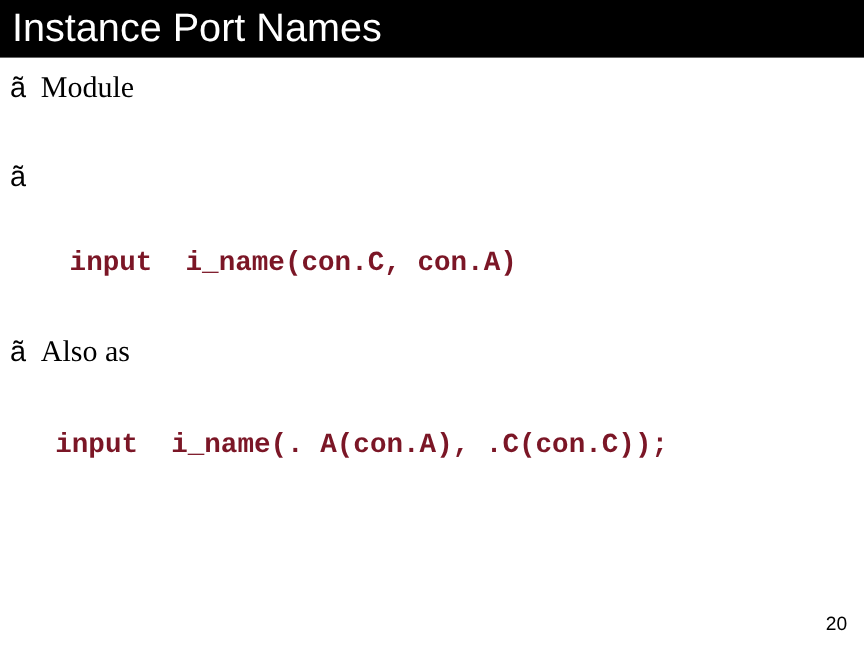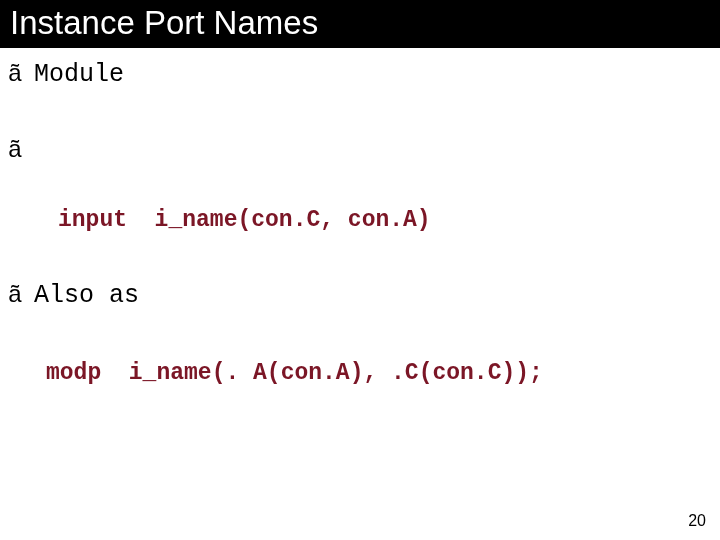--- a/index.html
+++ b/index.html
@@ -37,21 +37,21 @@
   .bullet-glyph {
     font-size: 24px;
     color: #000;
     min-width: 18px;
     text-align: center;
     line-height: 1;
   }
   .bullet-text {
     font-size: 25px;
     color: #000000;
-    font-family: Liberation Mono, monospace;
+    font-family: Liberation Serif, serif;
   }
   .code {
     font-family: "Courier New", Courier, monospace;
     font-size: 23px;
     font-weight: bold;
     color: #7b1626;
     white-space: pre;
     margin-top: 46px;
     margin-left: 52px;
     line-height: 1.2;
@@ -92,19 +92,19 @@
       <span class="bullet-glyph">ã</span>
     </div>
 
     <div class="code">input  i_name(con.C, con.A)</div>
 
     <div class="bullet-row gap2">
       <span class="bullet-glyph">ã</span>
       <span class="bullet-text">Also as</span>
     </div>
 
-    <div class="code code-tight gap3">modp  i_name(. A(con.A), .C(con.C));</div>
+    <div class="code code-tight gap3">input  i_name(. A(con.A), .C(con.C));</div>
 
   </div>
 
   <div class="page-num">20</div>
 
 </div>
 
 </body></html>

